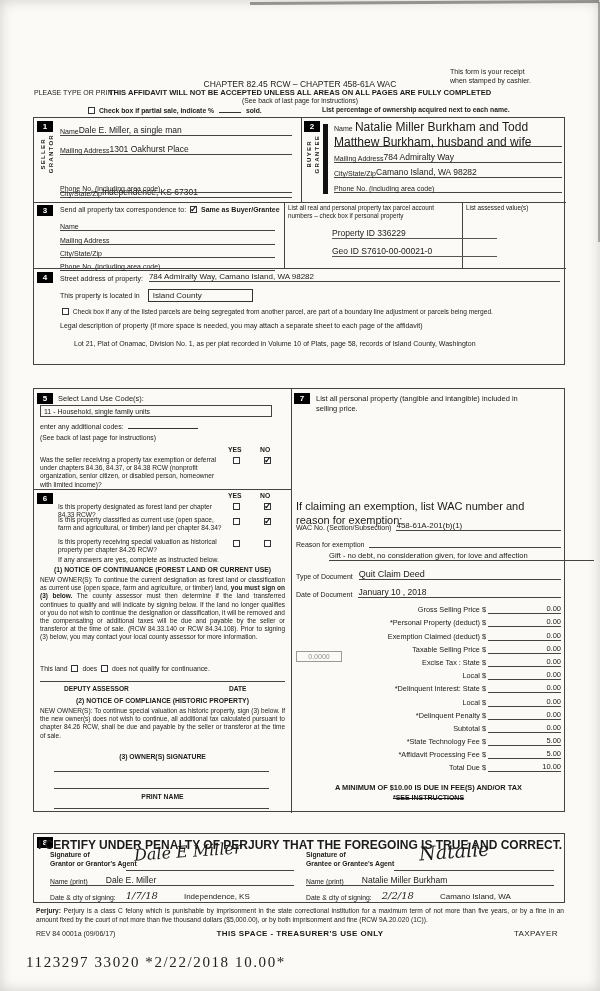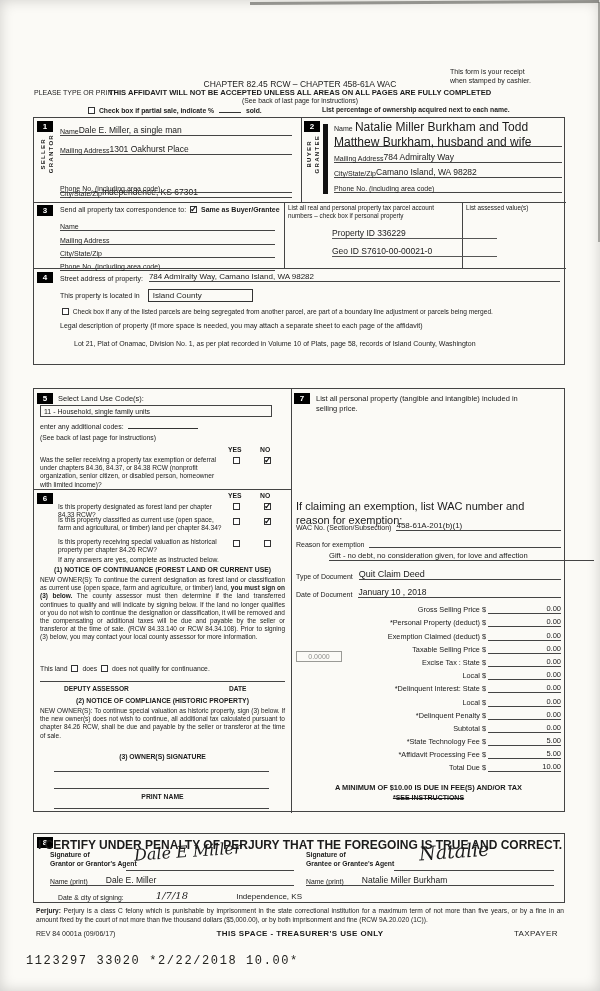--- a/index.html
+++ b/index.html
@@ -121,21 +121,21 @@
   .np-row .flabel { font-size:6.8px; }
   .np-row .fval { font-size:8.5px; }
   .dc-row { position:absolute; display:flex; gap:10px; align-items:flex-end; font-size:6.8px; }
   .hand { font-family:"DejaVu Serif", serif; font-style:italic; font-size:10px; }
   .dc-city { font-size:8px; margin-left:16px; }
 
   .perjury { position:absolute; left:36px; top:907px; width:528px; font-size:6.6px; line-height:1.3; text-align:justify; }
   .rev { position:absolute; left:36px; top:930px; font-size:7px; }
   .treasurer { position:absolute; left:0; right:0; top:929px; text-align:center; font-size:8px; font-weight:bold; letter-spacing:.4px; }
   .taxpayer { position:absolute; right:42px; top:929px; font-size:8px; letter-spacing:.4px; }
-  .stamp { position:absolute; left:26px; top:954px; font-family:Liberation Mono, monospace; font-size:12px; letter-spacing:1.6px; color:#22221f; }
+  .stamp { position:absolute; left:26px; top:954px; font-family:Liberation Serif, serif; font-size:15px; letter-spacing:1.6px; color:#22221f; }
 </style>
 </head>
 <body>
 
 <div class="page">
   <div class="artifact-top"></div>
   <div class="artifact-right"></div>
 
   <div class="receipt-note">
     <span>This form is your receipt</span><br>
@@ -383,36 +383,41 @@
     <div class="sigcol-label" style="left:16px; top:17px;">
       <span>Signature of</span><br>
       <span>Grantor or Grantor's Agent</span>
     </div>
     <div class="signature" style="left:100px; top:8px;">Dale E Miller</div>
     <div class="sig-under" style="left:92px; top:36px; width:168px;"></div>
     <div class="np-row" style="left:16px; top:40px; width:244px; height:12px;">
       <span class="flabel">Name (print)</span>
       <span class="fval">Dale E. Miller</span>
     </div>
-    <div class="dc-row" style="left:24px; top:56px; width:244px;justify-content:space-between;">
+    <div class="dc-row" style="left:16px; top:56px; width:244px;">
       <span>Date &amp; city of signing:</span>
       <span class="hand">1/7/18</span>
       <span class="dc-city">Independence, KS</span>
     </div>
 
     <div class="sigcol-label" style="left:272px; top:17px;">
       <span>Signature of</span><br>
       <span>Grantee or Grantee's Agent</span>
     </div>
     <div class="signature" style="left:385px; top:6px; font-size:19px;">Natalie</div>
     <div class="sig-under" style="left:360px; top:36px; width:160px;"></div>
     <div class="np-row" style="left:272px; top:40px; width:248px; height:12px;">
       <span class="flabel">Name (print)</span>
       <span class="fval">Natalie Miller Burkham</span>
     </div>
+    <div class="dc-row" style="left:272px; top:56px; width:248px;">
+      <span>Date &amp; city of signing:</span>
+      <span class="hand">2/2/18</span>
+      <span class="dc-city">Camano Island, WA</span>
+    </div>
   </div>
 
   <div class="perjury">
     <b>Perjury:</b><span> Perjury is a class C felony which is punishable by imprisonment in the state correctional institution for a maximum term of not more than five years, or by a fine in an amount fixed by the court of not more than five thousand dollars ($5,000.00), or by both imprisonment and fine (RCW 9A.20.020 (1C)).</span>
   </div>
   <div class="rev">REV 84 0001a (09/06/17)</div>
   <div class="treasurer">THIS SPACE - TREASURER'S USE ONLY</div>
   <div class="taxpayer">TAXPAYER</div>
   <div class="stamp">1123297 33020 *2/22/2018 10.00*</div>
 </div>

